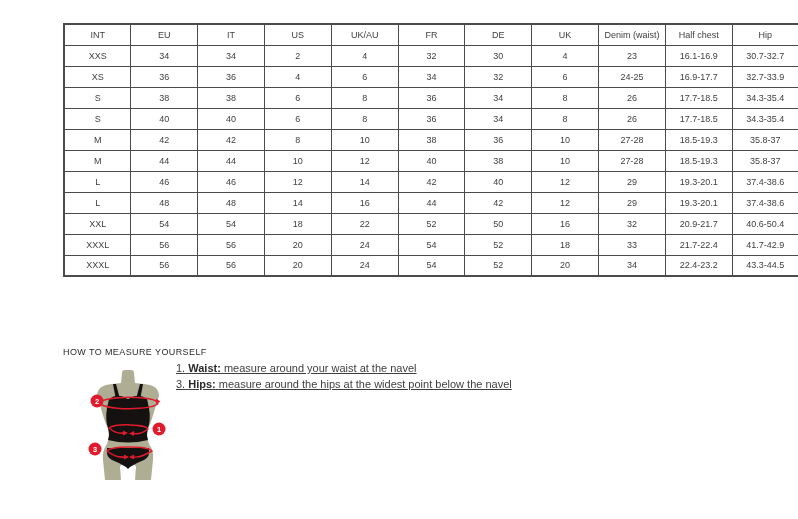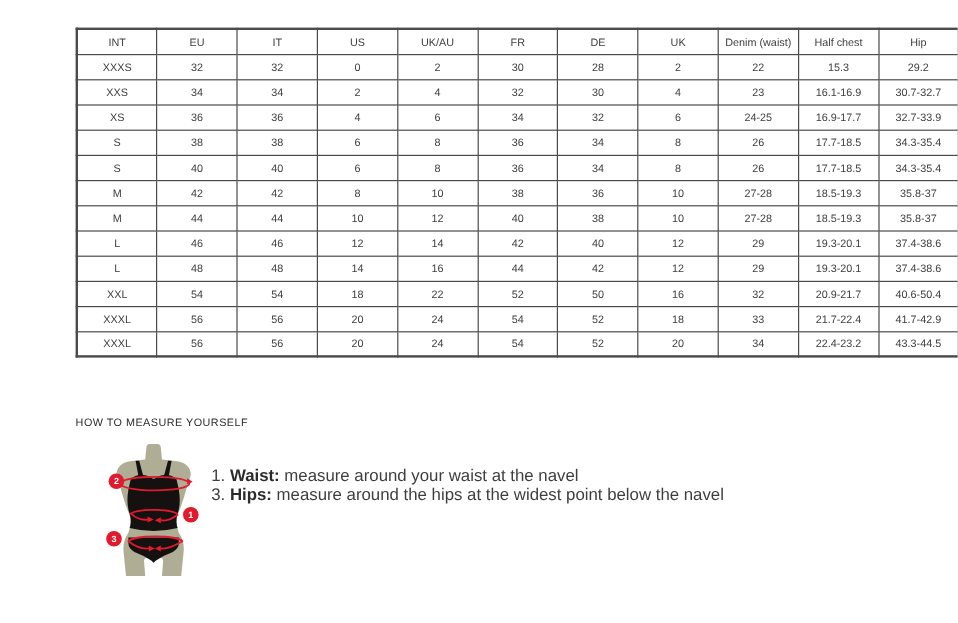--- a/index.html
+++ b/index.html
@@ -56,23 +56,24 @@
   .figure-wrap {
     position: absolute;
     left: 78px;
     top: 368px;
     width: 120px;
     height: 140px;
   }
   .instructions {
     position: absolute;
     left: 176px;
-    top: 392px;
-    font-size: 14px;
+    top: 364px;
+    font-size: 11px;
     line-height: 9px;
+    text-decoration: underline;
   }
   .instruction { margin-bottom: 6.5px; white-space: nowrap; }
   .instruction .term { font-weight: bold; color: var(--title); }
   .badge-num {
     font-family: "Liberation Sans", sans-serif;
     font-size: 7.5px;
     font-weight: bold;
     fill: #ffffff;
   }
 </style>
@@ -89,33 +90,20 @@
         <th>UK/AU</th>
         <th>FR</th>
         <th>DE</th>
         <th>UK</th>
         <th>Denim (waist)</th>
         <th>Half chest</th>
         <th>Hip</th>
       </tr>
     </thead>
   <tbody>
-      <tr>
-        <td>XXXS</td>
-        <td>32</td>
-        <td>32</td>
-        <td>0</td>
-        <td>2</td>
-        <td>30</td>
-        <td>28</td>
-        <td>2</td>
-        <td>22</td>
-        <td>15.3</td>
-        <td>29.2</td>
-      </tr>
       <tr>
         <td>XXS</td>
         <td>34</td>
         <td>34</td>
         <td>2</td>
         <td>4</td>
         <td>32</td>
         <td>30</td>
         <td>4</td>
         <td>23</td>

